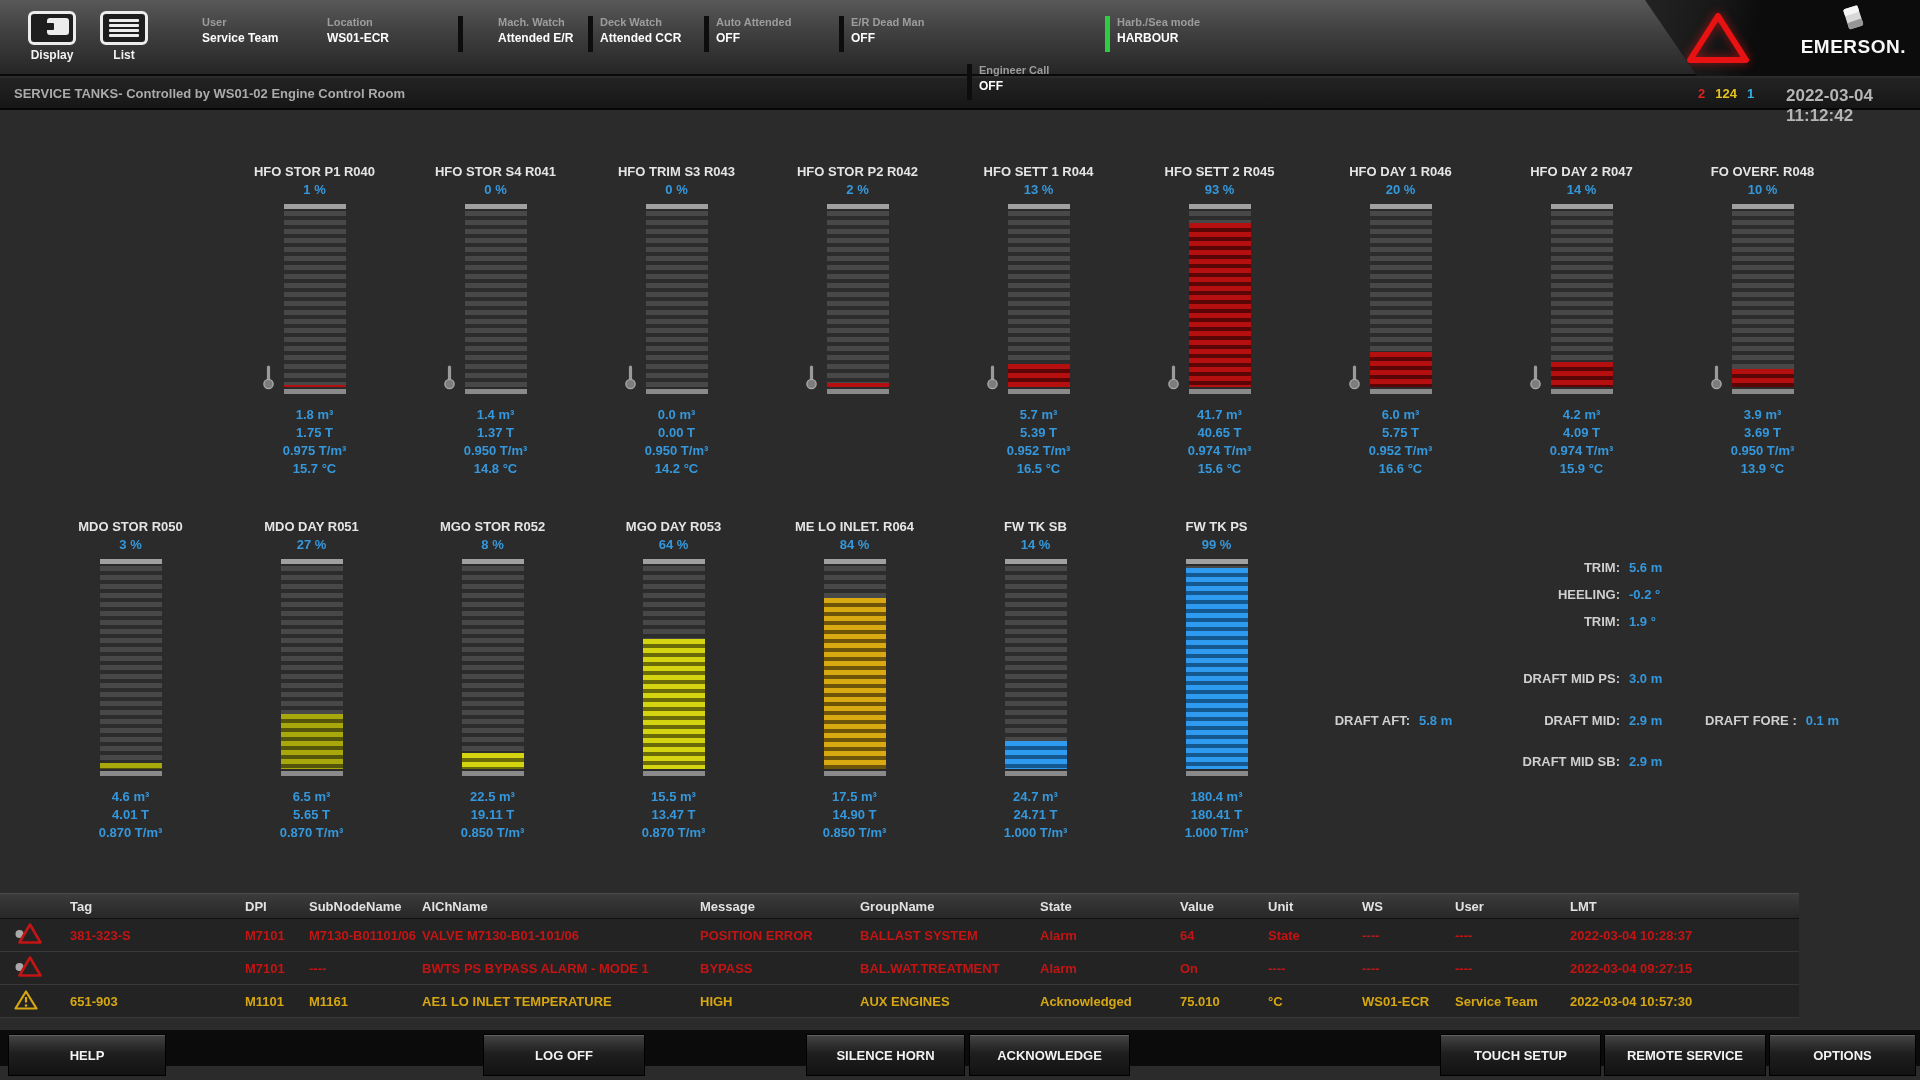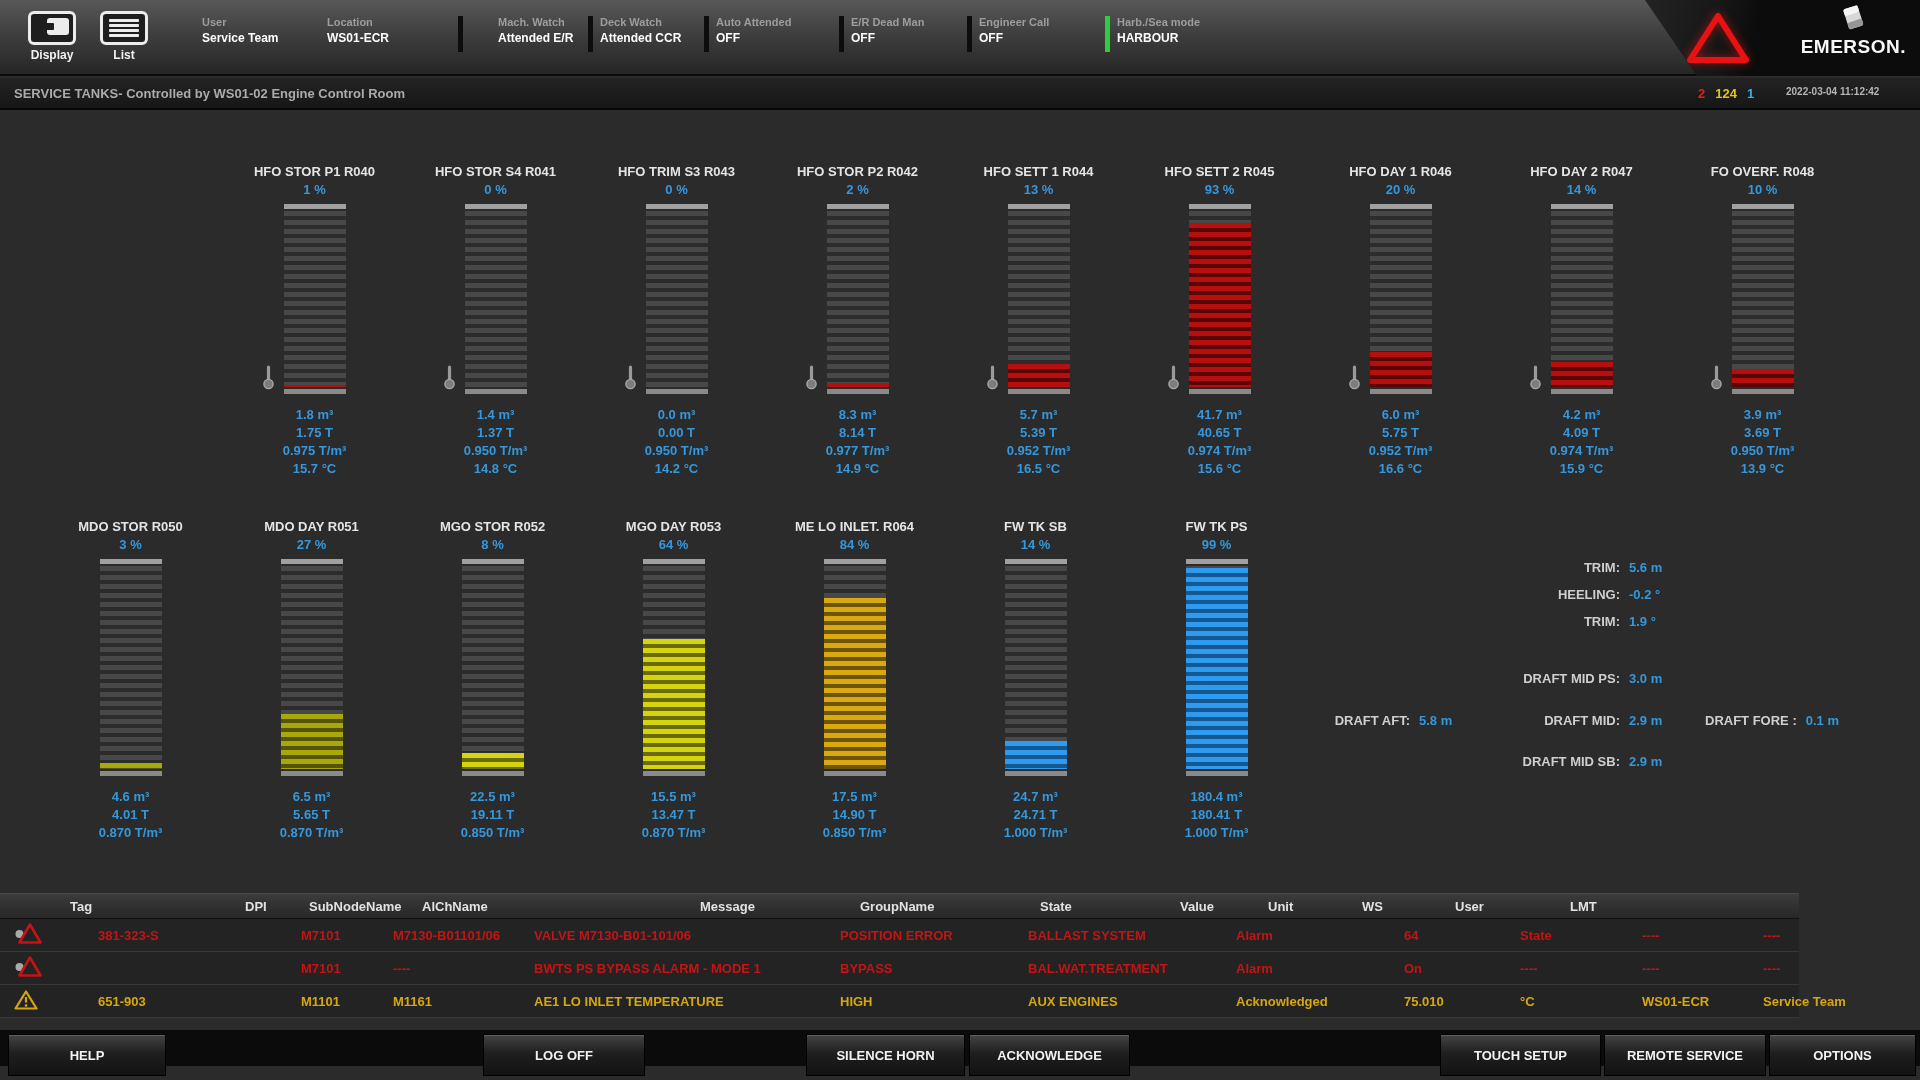--- a/index.html
+++ b/index.html
@@ -21,39 +21,39 @@
   .list-inner i{display:block;height:3px;background:#ececec;border-radius:1px;}
 
   .status-strip{position:absolute;left:202px;top:16px;display:flex;}
   .status-item{position:relative;padding-left:12px;}
   .status-item:nth-child(1){width:125px;padding-left:0;}
   .status-item:nth-child(2){width:131px;padding-left:0;}
   .status-item:nth-child(3){width:130px;padding-left:40px;}
   .status-item:nth-child(4){width:116px;}
   .status-item:nth-child(5){width:135px;}
   .status-item:nth-child(6){width:128px;}
-  .status-item:nth-child(7){width:138px;}
+  .status-item:nth-child(7){width:138px;margin-top:48px;}
   .sbar{position:absolute;left:0;top:0;width:5px;height:36px;background:#0d0d0d;}
   .s-label{color:#9d9d9d;font-size:11px;font-weight:bold;white-space:nowrap;}
   .s-value{color:#fdfdfd;font-size:12px;font-weight:bold;margin-top:3px;white-space:nowrap;}
 
   .brand-panel{position:absolute;top:0;left:1645px;width:275px;height:100px;
                background:linear-gradient(100deg,#232323 0%,#161616 28%,#0c0c0c 40%,#0c0c0c 100%);
                clip-path:polygon(0 0,275px 0,275px 76px,52px 76px);}
   .alarm-tri{position:absolute;left:40px;top:11px;filter:drop-shadow(0 0 5px rgba(255,20,20,.55));cursor:pointer;}
   .emerson{position:absolute;right:14px;top:4px;text-align:center;}
   .emerson-text{color:#f7f7f7;font-size:19px;font-weight:bold;letter-spacing:.5px;}
 
   
   .titlebar{position:absolute;top:78px;left:0;width:1920px;height:32px;
             background:linear-gradient(#232323,#161616);border-bottom:2px solid #060606;z-index:2;}
   .page-title{position:absolute;left:14px;top:8px;color:#ababab;font-size:13px;font-weight:bold;}
   .alarm-counts{position:absolute;left:1698px;top:8px;display:flex;gap:10px;font-size:13px;font-weight:bold;}
   .cnt-red{color:#e02020;} .cnt-yellow{color:#e5c41e;} .cnt-blue{color:#35b0e8;}
-  .datetime{position:absolute;left:1786px;top:8px;color:#b5b5b5;font-size:10px;font-weight:bold;}
+  .datetime{position:absolute;left:1786px;top:8px;color:#b5b5b5;font-size:17px;font-weight:bold;}
 
   
   .row1{position:absolute;top:164px;left:224px;display:flex;}
   .row2{position:absolute;top:519px;left:40px;display:flex;}
   .tank{width:181px;text-align:center;}
   .tank-name{color:#e5e5e5;font-size:13px;font-weight:bold;white-space:nowrap;}
   .tank-pct{color:#3598dc;font-size:13px;font-weight:bold;margin-top:3px;}
   .bar{position:relative;width:62px;margin:7px auto 0;}
   .row1 .bar{height:190px;} .row2 .bar{height:217px;}
   .bar::before{content:'';position:absolute;top:0;left:0;right:0;height:5px;background:#a0a0a0;}
@@ -77,21 +77,21 @@
 
   
   .alarm-table{position:absolute;top:893px;left:0;width:1799px;background:#1f1f1f;}
   .grid-cols{display:grid;padding-left:12px;
      grid-template-columns:58px 175px 64px 113px 278px 160px 180px 140px 88px 94px 93px 115px 1fr;
      align-items:center;}
   .alarm-header{height:26px;background:linear-gradient(#3b3b3b,#272727);
      border-top:1px solid #4a4a4a;border-bottom:1px solid #101010;
      color:#e2e2e2;font-size:13px;font-weight:bold;}
   .alarm-row{height:33px;background:#232323;border-bottom:1px solid #383838;
-     font-size:13px;font-weight:bold;cursor:pointer;gap:28px;}
+     font-size:13px;font-weight:bold;cursor:pointer;}
   .cell{white-space:nowrap;overflow:hidden;}
   .icon-cell{display:flex;align-items:center;padding-left:2px;}
 
   
   .footer{position:absolute;top:1030px;left:0;width:1920px;height:36px;background:#0b0b0b;}
   .f-btn{position:absolute;top:4px;height:42px;display:flex;align-items:center;justify-content:center;
      background:linear-gradient(#444 0%,#1f1f1f 45%,#121212 100%);
      border:1px solid #000;box-shadow:inset 0 1px 0 #5f5f5f;
      color:#f2f2f2;font-size:13px;font-weight:bold;cursor:pointer;}
   .f-btn:nth-child(1){left:8px;width:158px;}
@@ -277,26 +277,20 @@
       <span class="thermo">
         <svg width="13" height="26" viewBox="0 0 13 26">
           <line x1="6.5" y1="3" x2="6.5" y2="16" stroke="#9a9a9a" stroke-width="3.2" stroke-linecap="round"></line>
           <circle cx="6.5" cy="20" r="4.6" fill="#7d7d7d" stroke="#a8a8a8" stroke-width="1.4"></circle>
         </svg>
       </span>
       <div class="bar-inner">
           <div class="fill" style="height: 2%; background: repeating-linear-gradient(rgb(181, 15, 15) 0px, rgb(181, 15, 15) 5px, rgb(90, 6, 6) 5px, rgb(90, 6, 6) 9px);"></div>
         </div>
     </div>
-    <div class="tank-vals">
-      <div>8.3 m³</div>
-      <div>8.14 T</div>
-      <div>0.977 T/m³</div>
-      <div>14.9 °C</div>
-    </div>
   </div>
 
   <div class="tank">
     <div class="tank-name">HFO SETT 1 R044</div>
     <div class="tank-pct">13 %</div>
     <div class="bar">
       <span class="thermo">
         <svg width="13" height="26" viewBox="0 0 13 26">
           <line x1="6.5" y1="3" x2="6.5" y2="16" stroke="#9a9a9a" stroke-width="3.2" stroke-linecap="round"></line>
           <circle cx="6.5" cy="20" r="4.6" fill="#7d7d7d" stroke="#a8a8a8" stroke-width="1.4"></circle>

